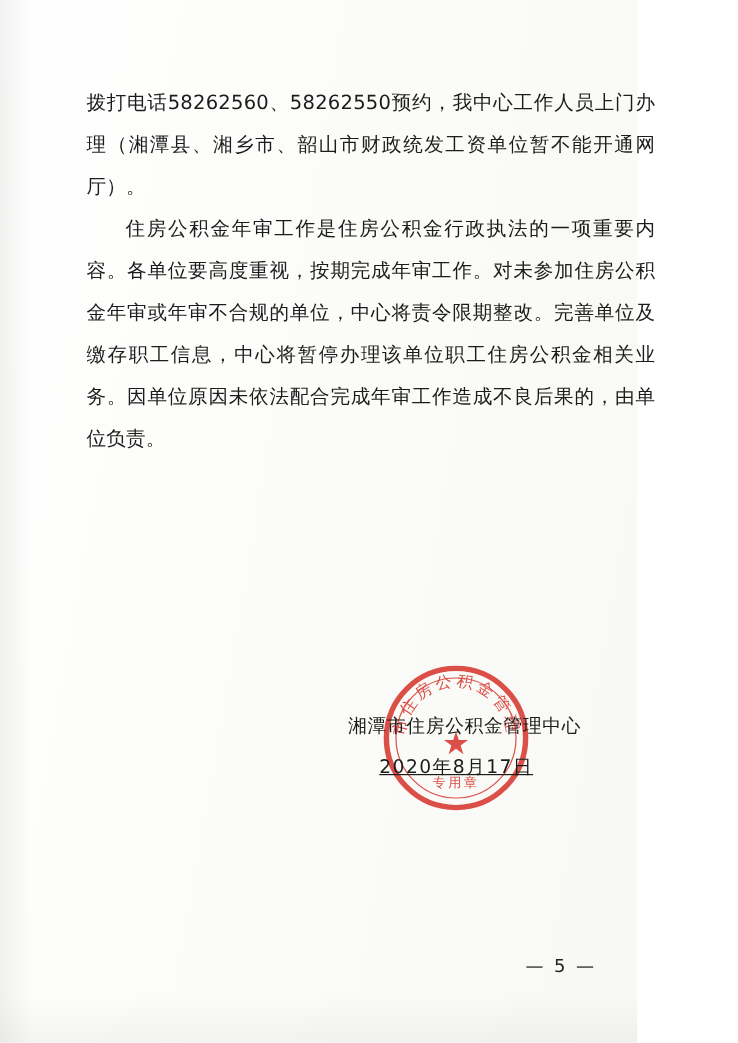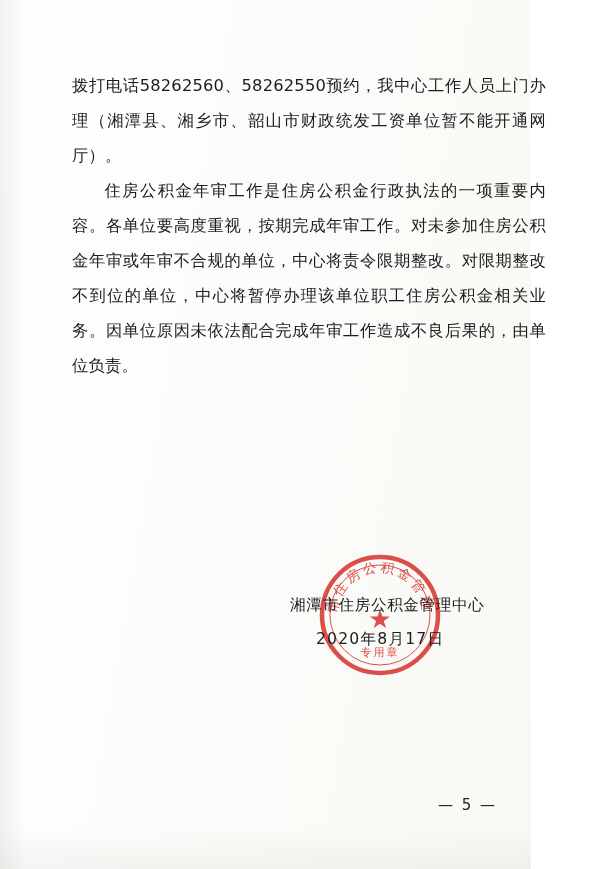--- a/index.html
+++ b/index.html
@@ -56,20 +56,21 @@
   .sign-line {
     font-size: 15.6px;
     line-height: 34px;
     color: #1c1c1c;
     letter-spacing: 0.6px;
     white-space: nowrap;
   }
   .sign-line.date {
     padding-left: 26px;
     letter-spacing: 1.2px;
+    text-decoration: underline;
   }
   .seal {
     position: absolute;
     left: 315px;
     top: 550px;
     width: 130px;
     height: 130px;
     pointer-events: none;
   }
   .seal svg {
@@ -107,21 +108,21 @@
 </head>
 <body>
 
 <div class="page">
   <div class="paper-tint"></div>
   <div class="edge-shadow-left"></div>
   <div class="edge-shadow-bottom"></div>
 
   <div class="doc-body">
     <p class="para">拨打电话58262560、58262550预约，我中心工作人员上门办理（湘潭县、湘乡市、韶山市财政统发工资单位暂不能开通网厅）。</p>
-    <p class="para indent">住房公积金年审工作是住房公积金行政执法的一项重要内容。各单位要高度重视，按期完成年审工作。对未参加住房公积金年审或年审不合规的单位，中心将责令限期整改。对限期整改不到位的单位，中心将暂停办理该单位职工住房公积金相关业务。因单位原因未依法配合完成年审工作造成不良后果的，由单位负责。</p>
+    <p class="para indent">住房公积金年审工作是住房公积金行政执法的一项重要内容。各单位要高度重视，按期完成年审工作。对未参加住房公积金年审或年审不合规的单位，中心将责令限期整改。完善单位及缴存职工信息，中心将暂停办理该单位职工住房公积金相关业务。因单位原因未依法配合完成年审工作造成不良后果的，由单位负责。</p>
   </div>
 
   <div class="seal">
     <svg width="130" height="130" viewBox="0 0 130 130" aria-hidden="true">
       <defs>
         <path id="sealArc" d="M 22,65 A 43,43 0 1 1 108,65"></path>
       </defs>
       <circle cx="65" cy="65" r="58" fill="none" stroke="#d42a21" stroke-width="4.5"></circle>
       <circle cx="65" cy="65" r="50" fill="none" stroke="#d42a21" stroke-width="1"></circle>
       <text font-size="13.5" fill="#d42a21" font-family="&quot;DejaVu Sans&quot;, sans-serif" letter-spacing="3">

